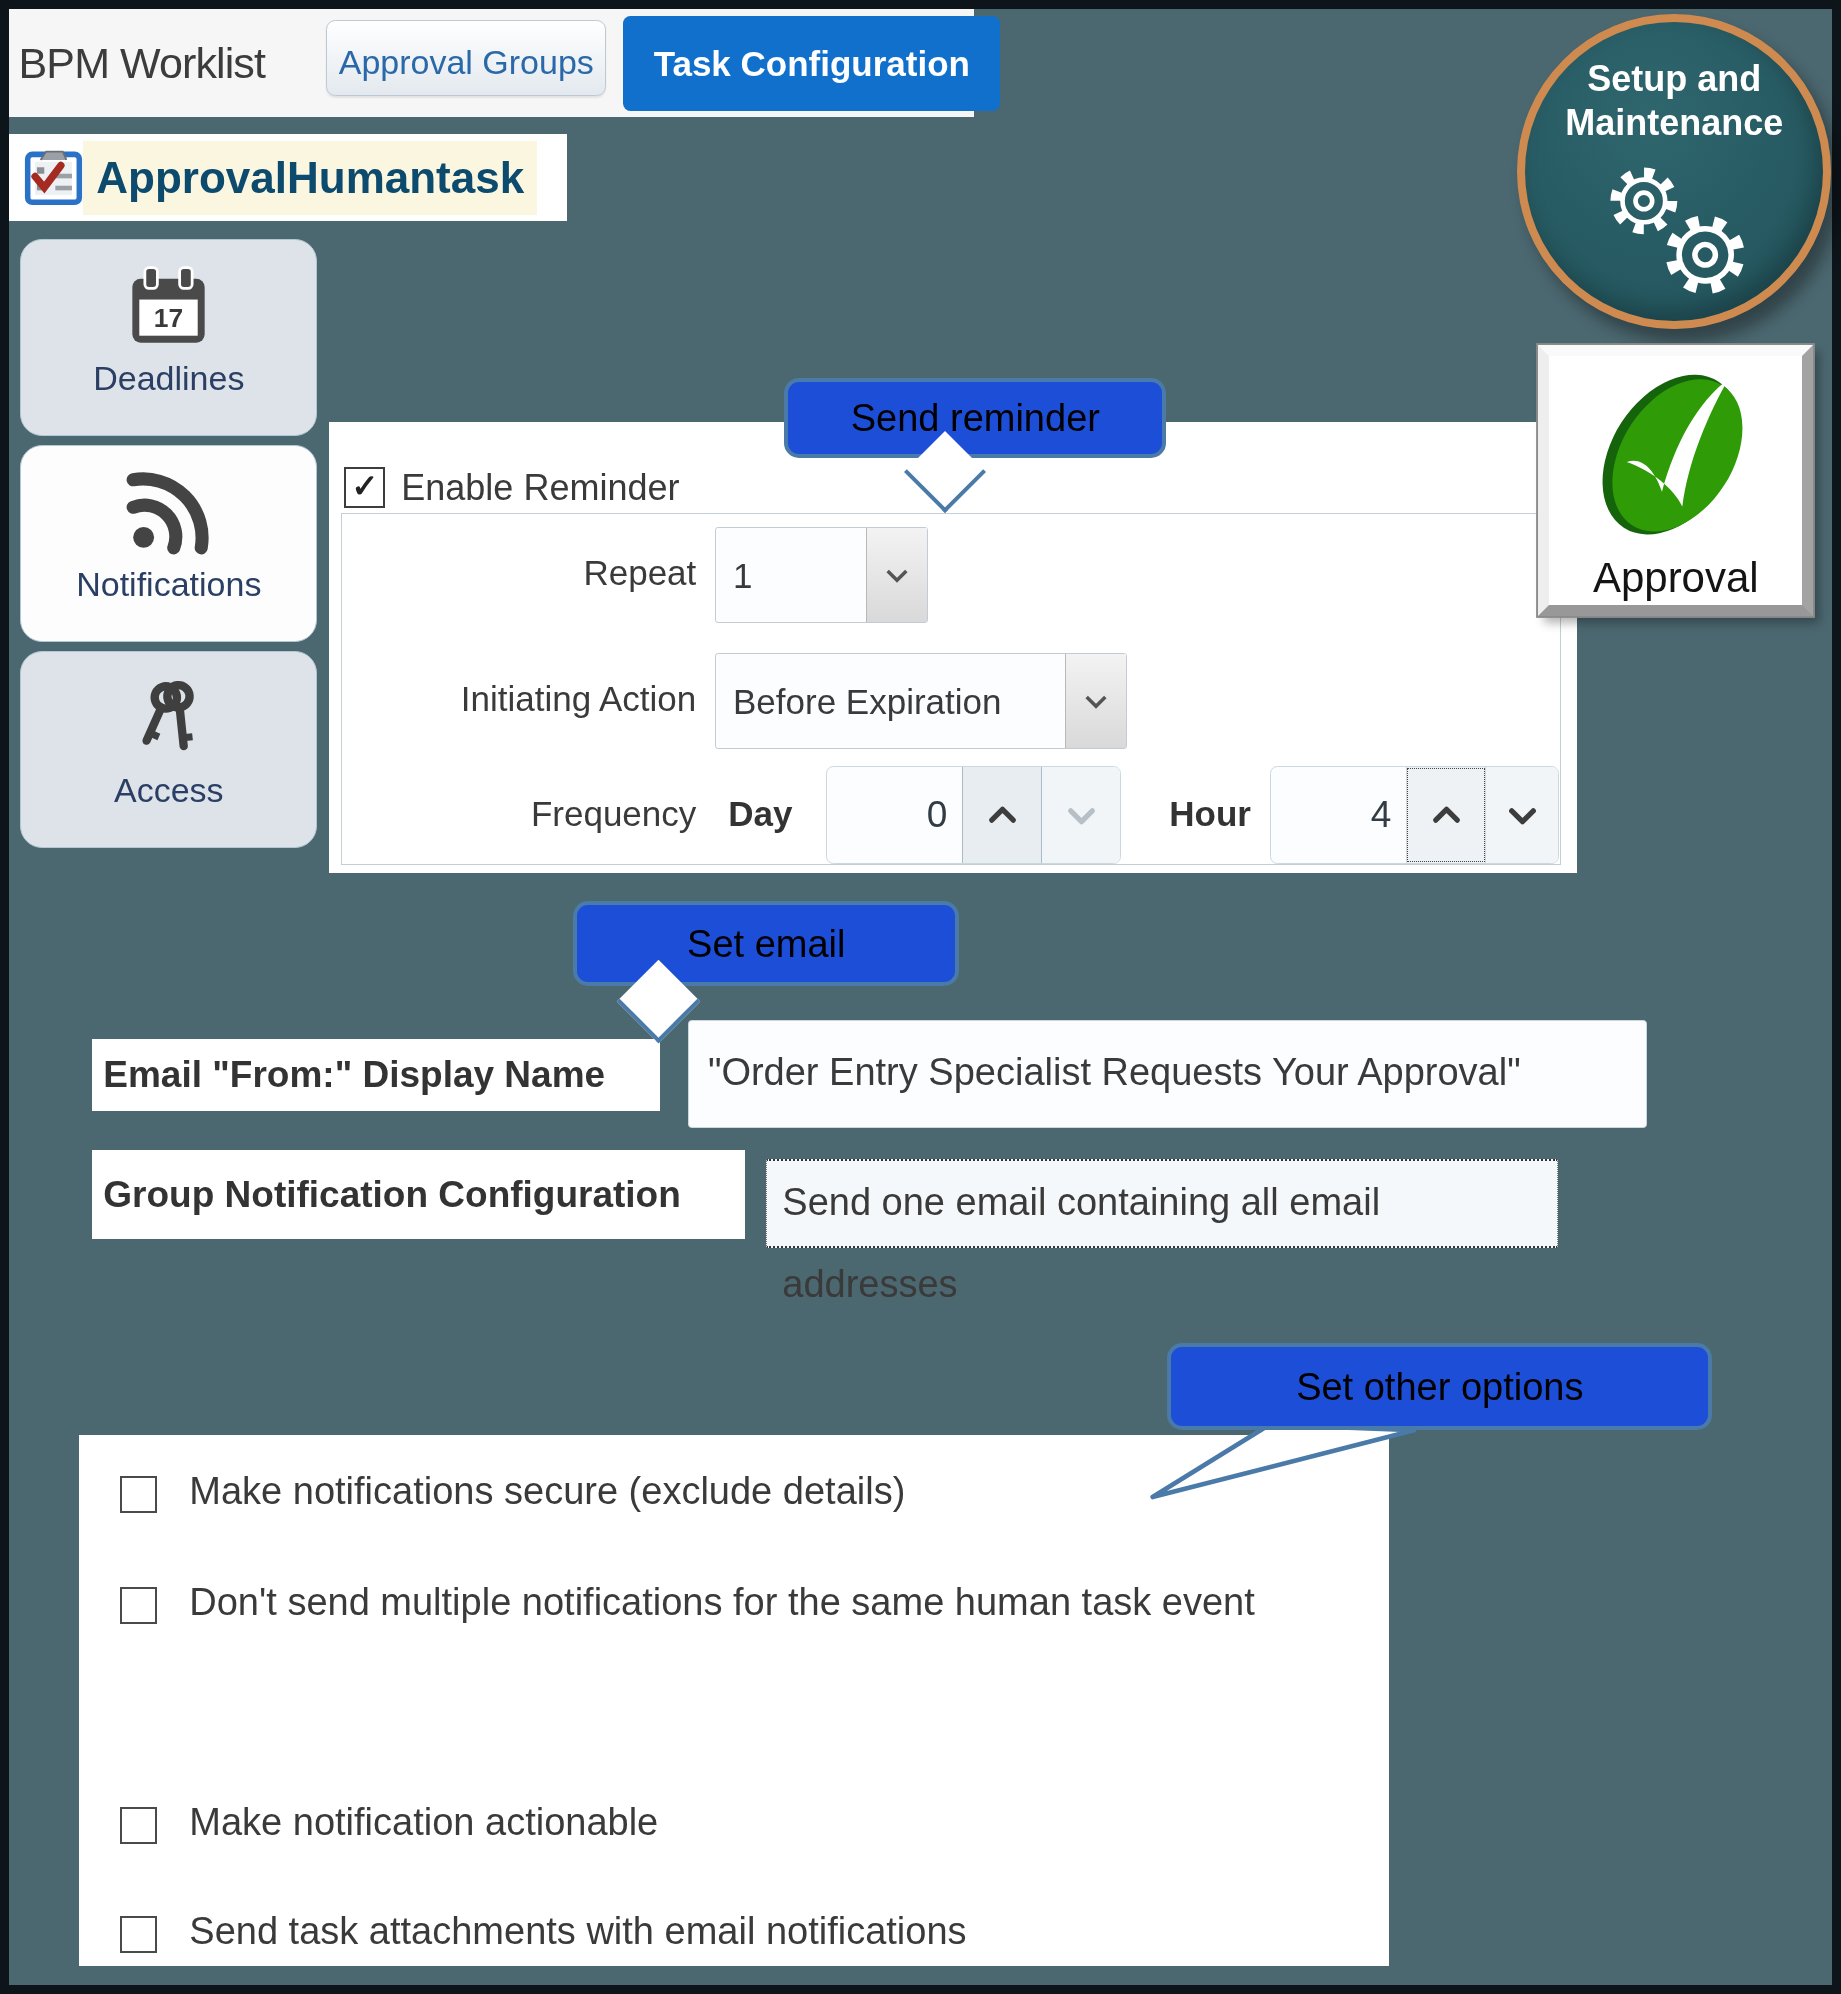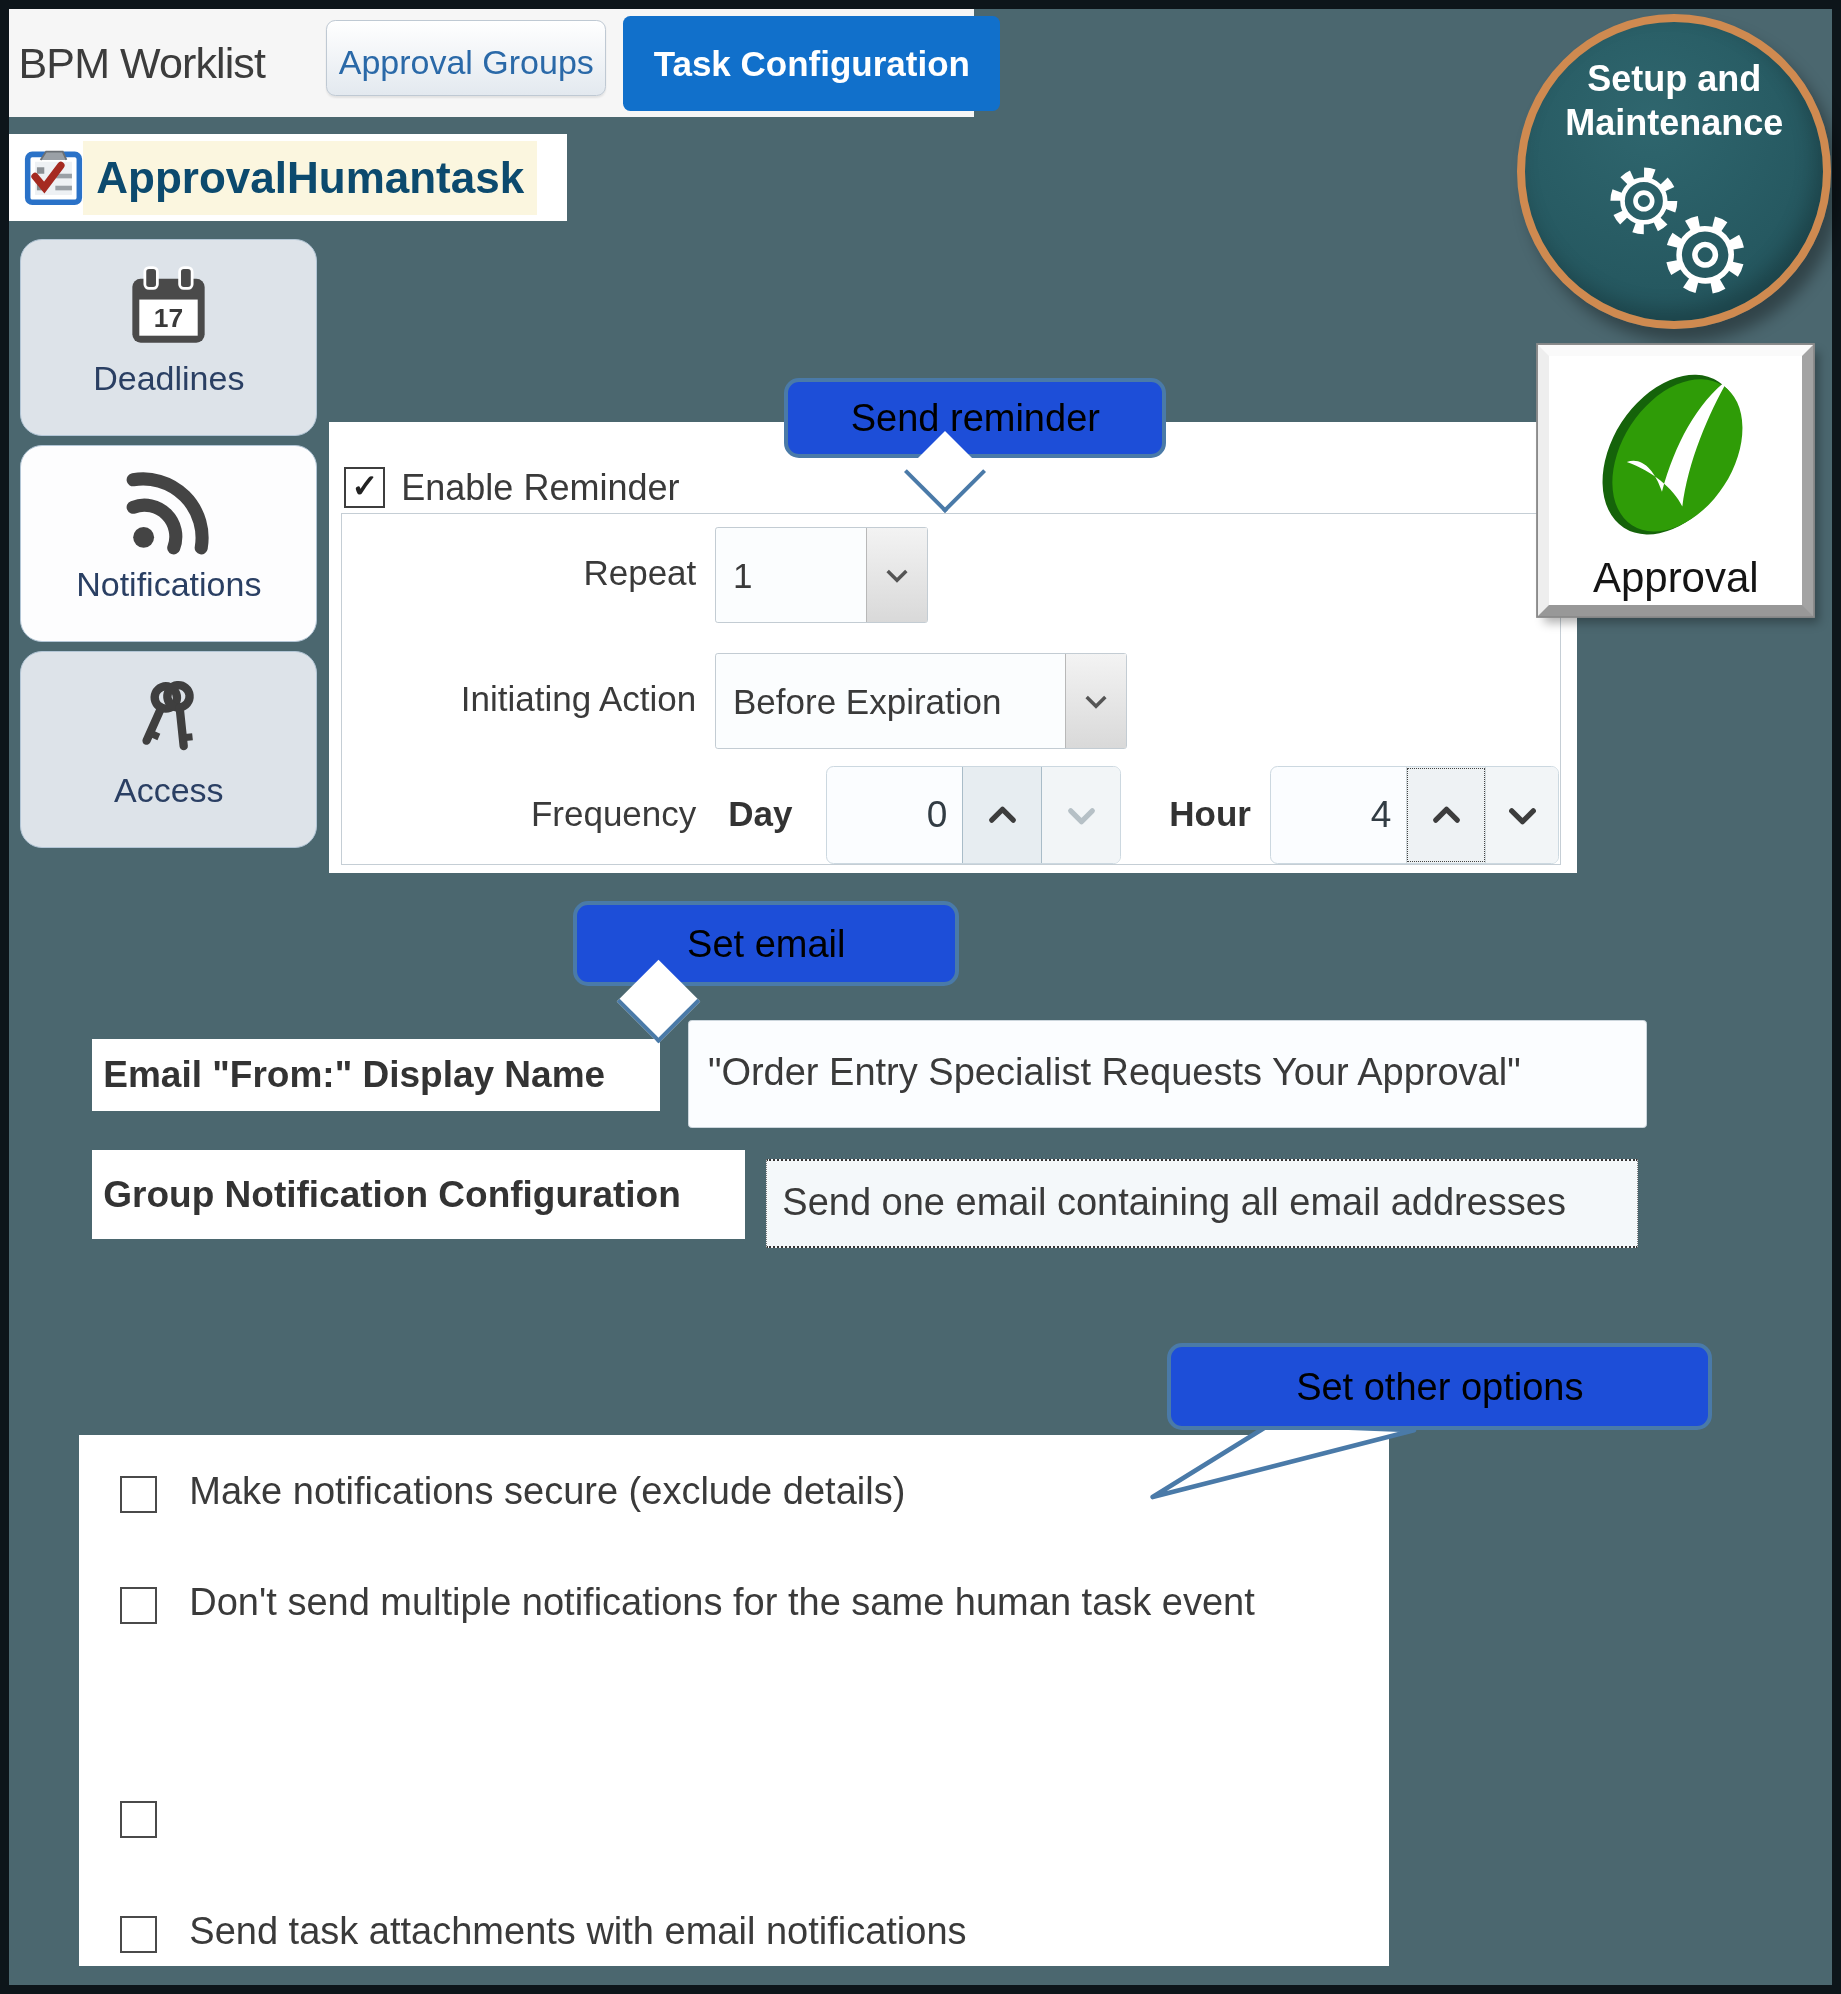--- a/index.html
+++ b/index.html
@@ -214,40 +214,41 @@
 
   <div class="abs tail-diamond" style="left:620px; top:963px; width:59px; height:59px;"></div>
   <div class="abs callout" style="left:564px; top:892px; width:386px; height:85px;">
     <div class="co-text" style="line-height:78px;">Set email</div>
   </div>
 
   <div class="abs label-strip" style="left:83px; top:1030px; width:568px; height:72px; line-height:72px;">Email "From:" Display Name</div>
   <div class="abs value-box" style="left:679px; top:1011px; width:959px; height:108px; line-height:102px;">"Order Entry Specialist Requests Your Approval"</div>
 
   <div class="abs label-strip" style="left:83px; top:1141px; width:653px; height:89px; line-height:89px;">Group Notification Configuration</div>
-  <div class="abs value-box-dotted" style="left:757px; top:1150px; width:872px; height:89px; line-height:82px;">Send one email containing all email addresses</div>
+  <div class="abs value-box-dotted" style="left:757px; top:1150px; width:792px; height:89px; line-height:82px;">Send one email containing all email addresses</div>
 
   <svg class="abs" style="left:1136px; top:1412px; z-index:4;" width="297" height="89" viewBox="0 0 320 96">
     <polygon points="8,82 134,4 290,10" fill="#ffffff" stroke="#4a7aa8" stroke-width="5" stroke-linejoin="round"></polygon>
   </svg>
   <div class="abs callout" style="left:1158px; top:1334px; width:545px; height:87px;">
     <div class="co-text" style="line-height:80px;">Set other options</div>
   </div>
 
   <div class="abs options-panel">
     <div class="opt-row" style="top:35px;">
       <div class="opt-box"></div>
       <div class="opt-label">Make notifications secure (exclude details)</div>
     </div>
     <div class="opt-row" style="top:146px;">
       <div class="opt-box"></div>
       <div class="opt-label">Don't send multiple notifications for the same human task event</div>
     </div>
     <div class="opt-row" style="top:366px;">
       <div class="opt-box"></div>
+      <div class="opt-label">Make notification actionable</div>
     </div>
     <div class="opt-row" style="top:475px;">
       <div class="opt-box"></div>
       <div class="opt-label">Send task attachments with email notifications</div>
     </div>
   </div>
 
   <div class="abs setup-circle">
     <div class="setup-text">
       <div>Setup and</div>

